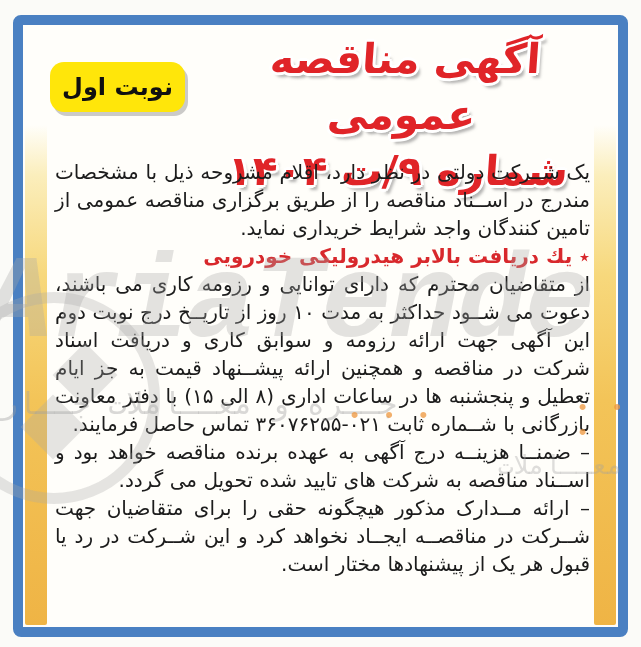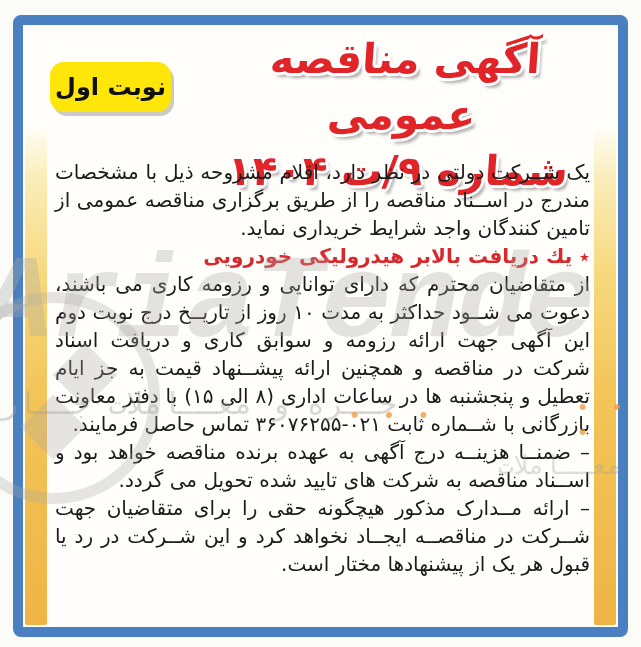--- a/index.html
+++ b/index.html
@@ -14,21 +14,21 @@
   
   .stripe { position:absolute; top:100px; bottom:2px; width:22px;
             background:linear-gradient(to bottom,
               rgba(253,247,214,0) 0%, #fbeebc 10%, #f7d87c 30%,
               #f3c458 55%, #efb445 100%);
             border-radius:2px; }
   .stripe.left  { left:2px; }
   .stripe.right { right:2px; }
 
   
-  .badge { position:absolute; left:27px; top:37px; width:121px; height:50px;
+  .badge { position:absolute; left:27px; top:37px; width:135px; height:50px;
            background:#ffe60a; border-radius:14px;
            box-shadow:3px 4px 0 rgba(140,140,140,0.45);
            display:flex; align-items:center; justify-content:center;
            direction:rtl; }
   .badge span { font-size:24px; font-weight:bold; color:#101010; }
 
   .title { position:absolute; left:170px; right:8px; top:6px;
            text-align:center; direction:rtl; color:#e02428;
            font-weight:bold; transform:skewX(-4deg); }
   .title .t1 { font-size:41px; line-height:56px; }

